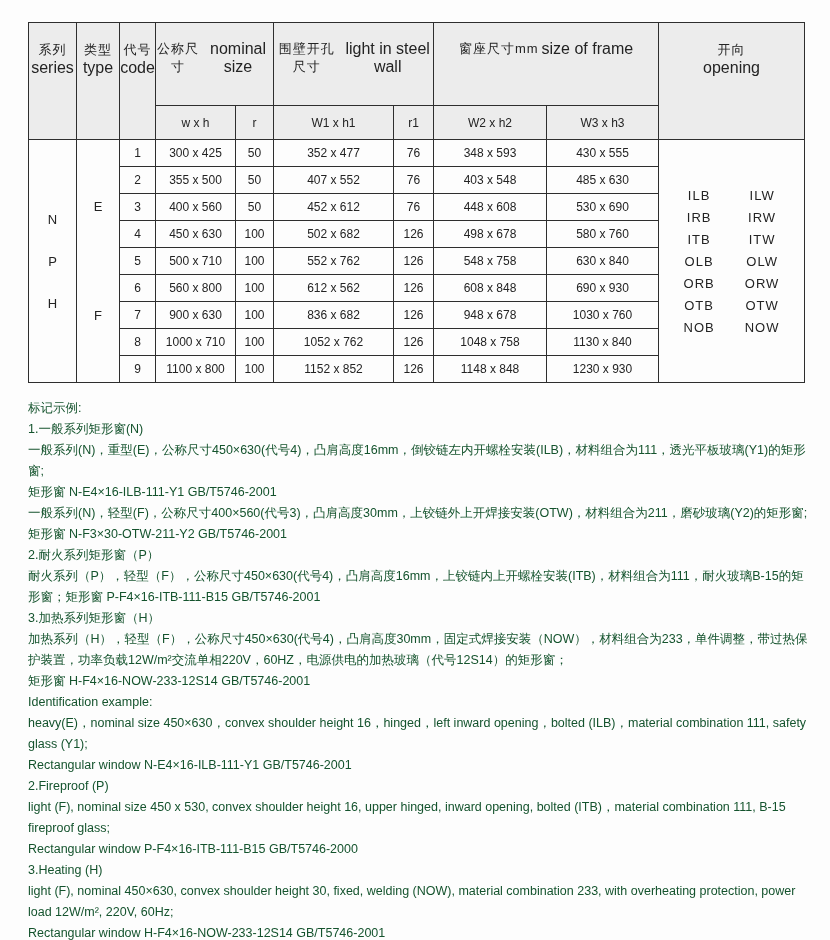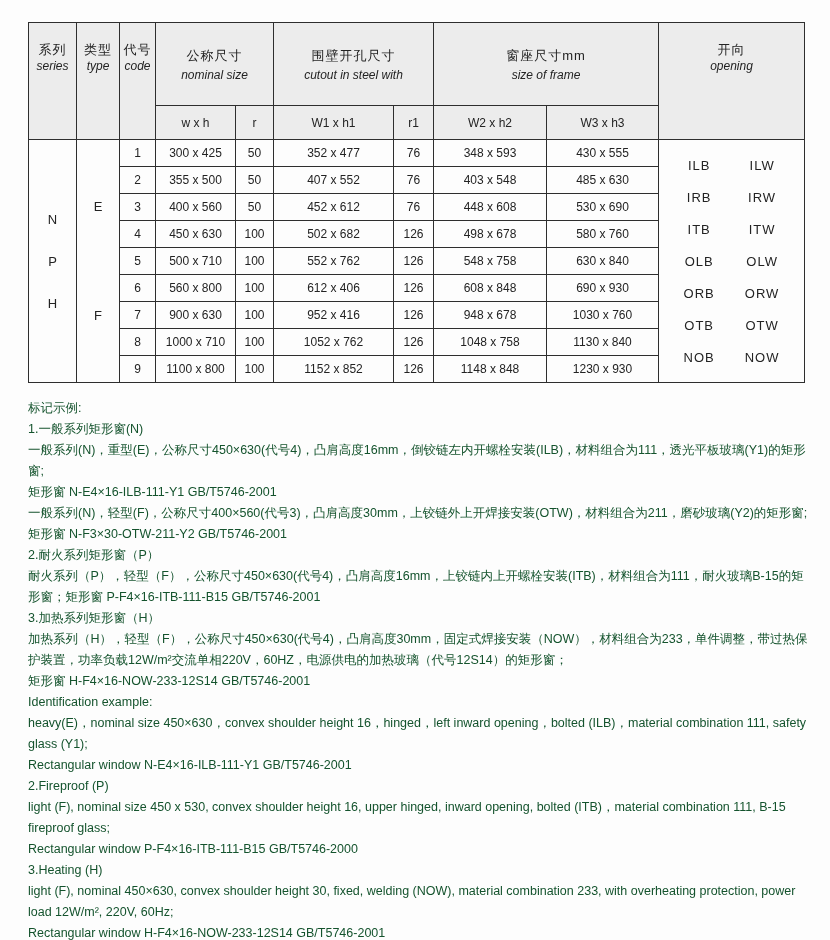--- a/index.html
+++ b/index.html
@@ -11,30 +11,30 @@
   .page{padding:22px 20px 0 28px;}
 
   
   table.spec{border-collapse:collapse;width:776px;table-layout:fixed;}
   table.spec th,table.spec td{
     border:1px solid #2e2e2e;font-weight:normal;text-align:center;
     padding:0;vertical-align:middle;color:#232323;
   }
   table.spec thead th{background:#ececec;}
   .hz{font-size:13px;letter-spacing:1px;}
-  .he{font-size:12px;letter-spacing:0;font-style:italic;}
+  .he{font-size:16px;letter-spacing:0;}
   .hstack{display:flex;flex-direction:column;justify-content:flex-start;height:80px;padding:18px 0;}
-  .hgroup{display:flex;flex-direction:column;justify-content:center;gap:3px;height:48px;}
+  .hgroup{display:flex;justify-content:center;gap:3px;height:48px;}
   .subrow th{height:33px;font-size:12px;}
   tbody td{height:26px;font-size:12px;}
   .series-cell .hstack2{display:flex;flex-direction:column;justify-content:center;gap:27px;height:100%;font-size:13px;}
   .type-cell .hstack3{display:flex;flex-direction:column;justify-content:center;gap:94px;height:100%;font-size:13px;}
   .opening-cell{vertical-align:middle;}
   .opening-grid{
-    display:grid;grid-template-columns:auto auto;gap:17px 30px;
+    display:grid;grid-template-columns:auto auto;gap:7px 30px;
     justify-content:center;align-content:center;height:100%;
     font-size:13px;letter-spacing:1px;
   }
 
   
   .notes{margin-top:15px;width:782px;font-size:12.5px;line-height:21px;color:#14532d;}
   .notes .line{white-space:normal;}
   .notes .bold{font-weight:normal;}
 </style>
 </head>
@@ -77,21 +77,21 @@
         </th>
         <th colspan="2">
           <div class="hgroup">
             <span class="hz">公称尺寸</span>
             <span class="he">nominal size</span>
           </div>
         </th>
         <th colspan="2">
           <div class="hgroup">
             <span class="hz">围壁开孔尺寸</span>
-            <span class="he">cutout in steel with</span>
+            <span class="he">light in steel wall</span>
           </div>
         </th>
         <th colspan="2">
           <div class="hgroup">
             <span class="hz">窗座尺寸mm</span>
             <span class="he">size of frame</span>
           </div>
         </th>
         <th rowspan="2">
           <div class="hstack">
@@ -183,30 +183,30 @@
         <td>100</td>
         <td>552 x 762</td>
         <td>126</td>
         <td>548 x 758</td>
         <td>630 x 840</td>
       </tr>
       <tr>
         <td>6</td>
         <td>560 x 800</td>
         <td>100</td>
-        <td>612 x 406</td>
+        <td>612 x 562</td>
         <td>126</td>
         <td>608 x 848</td>
         <td>690 x 930</td>
       </tr>
       <tr>
         <td>7</td>
         <td>900 x 630</td>
         <td>100</td>
-        <td>952 x 416</td>
+        <td>836 x 682</td>
         <td>126</td>
         <td>948 x 678</td>
         <td>1030 x 760</td>
       </tr>
       <tr>
         <td>8</td>
         <td>1000 x 710</td>
         <td>100</td>
         <td>1052 x 762</td>
         <td>126</td>

